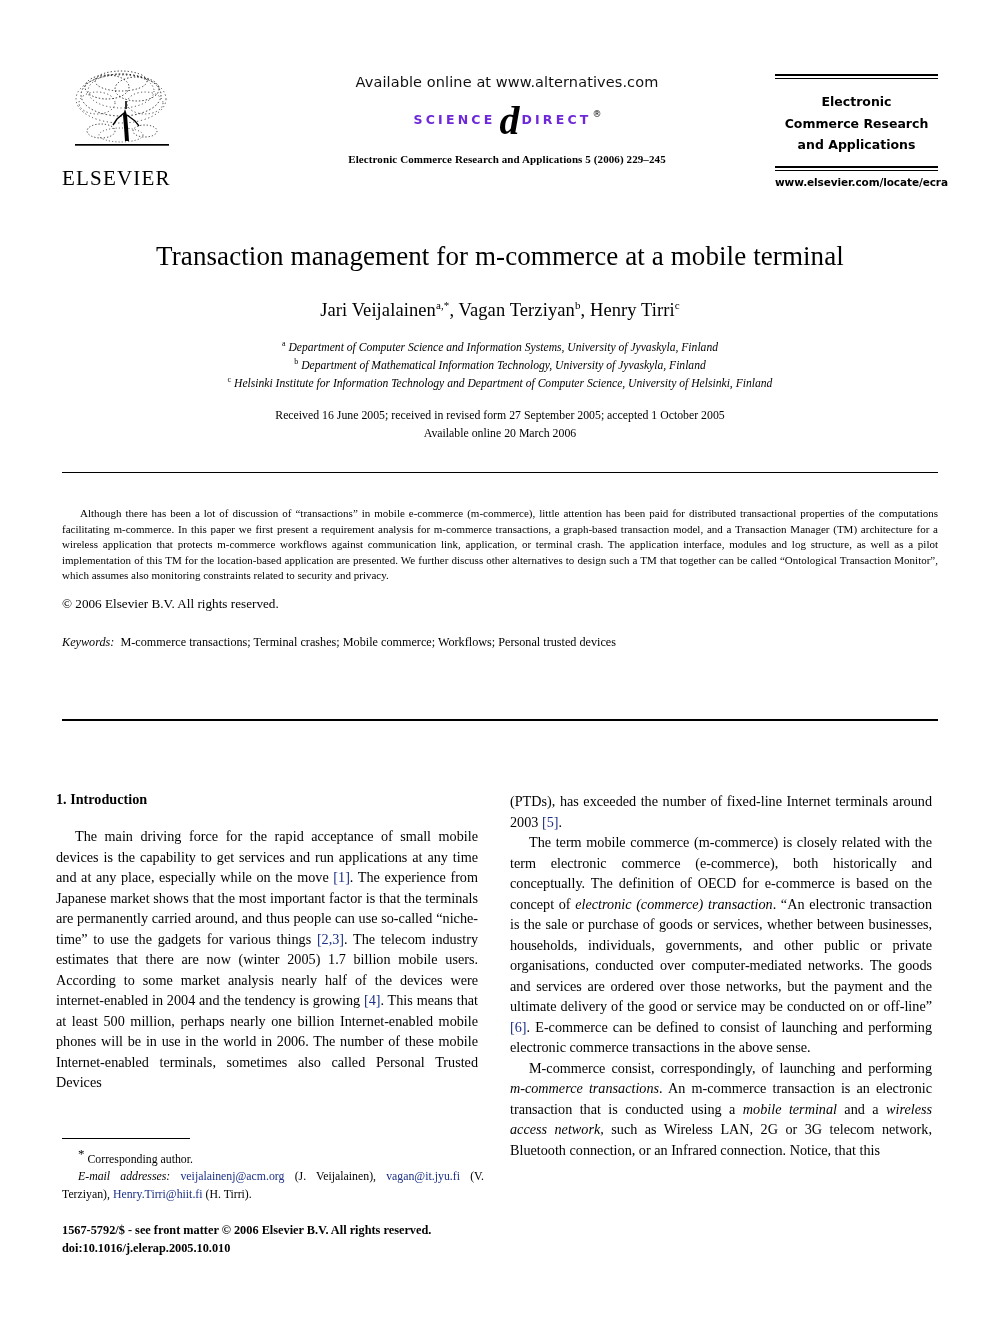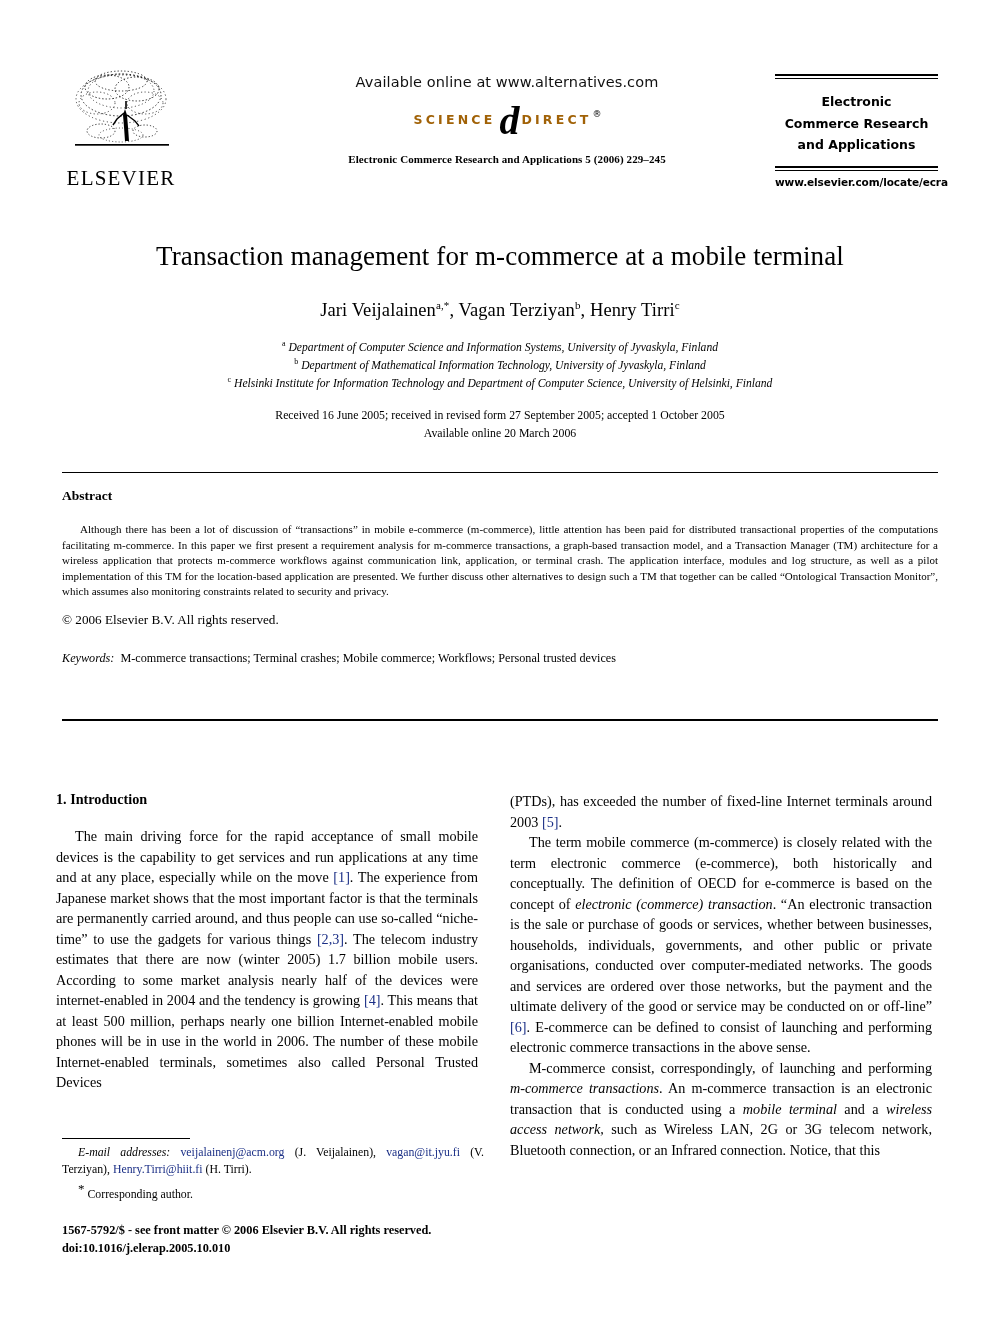--- a/index.html
+++ b/index.html
@@ -29,21 +29,21 @@
     top: 62px;
     width: 876px;
     height: 150px;
   }
   .elsevier-logo {
     position: absolute;
     left: 0px;
     top: 3px;
     width: 118px;
     height: 125px;
-    text-align: center;
+    text-align: left;
   }
   .tree-svg { display:block; margin: 0 auto; }
   .elsevier-word {
     font-family: "Liberation Serif", serif;
     font-size: 21px;
     letter-spacing: 1.2px;
     margin-top: 1px;
     color: #000;
   }
 
@@ -66,21 +66,21 @@
     display: flex;
     align-items: center;
     justify-content: center;
     gap: 0px;
   }
   .sd-word {
     font-family: "DejaVu Sans", sans-serif;
     font-weight: 700;
     font-size: 12.5px;
     letter-spacing: 3.2px;
-    color: #a16207;
+    color: #6d28d9;
   }
   .sd-at {
     font-family: "Liberation Serif", serif;
     font-style: italic;
     font-weight: 700;
     font-size: 40px;
     line-height: 0.85;
     margin: 0 2px 0 4px;
     position: relative;
     top: 2px;
@@ -362,21 +362,20 @@
     <div class="dates">
       <div>Received 16 June 2005; received in revised form 27 September 2005; accepted 1 October 2005</div>
       <div>Available online 20 March 2006</div>
     </div>
   </div>
 
   <div class="rule-thin" style="top:472px;"></div>
   <div class="rule-thick" style="top:719px;"></div>
 
   <div class="abstract-wrap">
-    <div class="abstract-head">Abstract</div>
     <p class="abstract-body">Although there has been a lot of discussion of “transactions” in mobile e-commerce (m-commerce), little attention has been paid for distributed transactional properties of the computations facilitating m-commerce. In this paper we first present a requirement analysis for m-commerce transactions, a graph-based transaction model, and a Transaction Manager (TM) architecture for a wireless application that protects m-commerce workflows against communication link, application, or terminal crash. The application interface, modules and log structure, as well as a pilot implementation of this TM for the location-based application are presented. We further discuss other alternatives to design such a TM that together can be called “Ontological Transaction Monitor”, which assumes also monitoring constraints related to security and privacy.</p>
     <div class="abstract-copy">© 2006 Elsevier B.V. All rights reserved.</div>
     <div class="keywords">
       <i>Keywords:</i>&nbsp;
       <span>M-commerce transactions; Terminal crashes; Mobile commerce; Workflows; Personal trusted devices</span>
     </div>
   </div>
 
   <div class="columns">
 
@@ -388,33 +387,33 @@
     <div class="col col-right">
       <p class="para" style="text-indent:0;"><span>(PTDs), has exceeded the number of fixed-line Internet terminals around 2003 </span><span class="cite">[5]</span><span>.</span></p>
       <p class="para"><span>The term mobile commerce (m-commerce) is closely related with the term electronic commerce (e-commerce), both historically and conceptually. The definition of OECD for e-commerce is based on the concept of </span><i>electronic (commerce) transaction</i><span>. “An electronic transaction is the sale or purchase of goods or services, whether between businesses, households, individuals, governments, and other public or private organisations, conducted over computer-mediated networks. The goods and services are ordered over those networks, but the payment and the ultimate delivery of the good or service may be conducted on or off-line” </span><span class="cite">[6]</span><span>. E-commerce can be defined to consist of launching and performing electronic commerce transactions in the above sense.</span></p>
       <p class="para"><span>M-commerce consist, correspondingly, of launching and performing </span><i>m-commerce transactions</i><span>. An m-commerce transaction is an electronic transaction that is conducted using a </span><i>mobile terminal</i><span> and a </span><i>wireless access network,</i><span> such as Wireless LAN, 2G or 3G telecom network, Bluetooth connection, or an Infrared connection. Notice, that this</span></p>
     </div>
 
   </div>
 
   <div class="footnote">
     <div class="fn-rule"></div>
+    <div class="fn-text">
+      <span class="fn-lead"></span><sup class="star">*</sup>
+      <span>Corresponding author.</span>
+    </div>
     <div class="fn-text">
       <span class="fn-lead"></span><i>E-mail addresses:</i>
       <span class="email">veijalainenj@acm.org</span>
       <span>(J. Veijalainen),</span>
       <span class="email">vagan@it.jyu.fi</span>
       <span>(V. Terziyan),</span>
       <span class="email">Henry.Tirri@hiit.fi</span>
       <span>(H. Tirri).</span>
     </div>
-    <div class="fn-text">
-      <span class="fn-lead"></span><sup class="star">*</sup>
-      <span>Corresponding author.</span>
-    </div>
   </div>
 
   <div class="imprint">
     <div>1567-5792/$ - see front matter © 2006 Elsevier B.V. All rights reserved.</div>
     <div>doi:10.1016/j.elerap.2005.10.010</div>
   </div>
 
 </div>
 
 </body></html>

